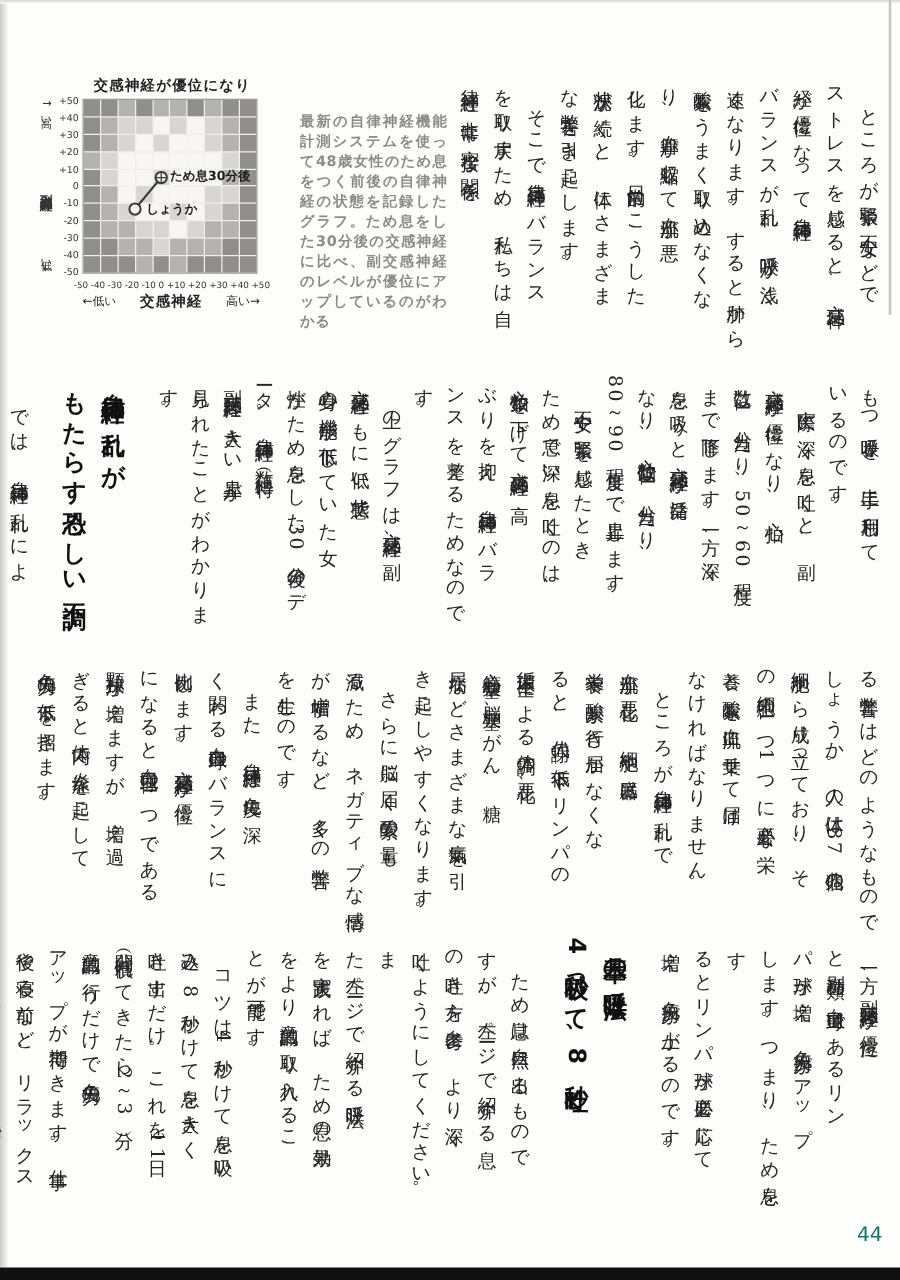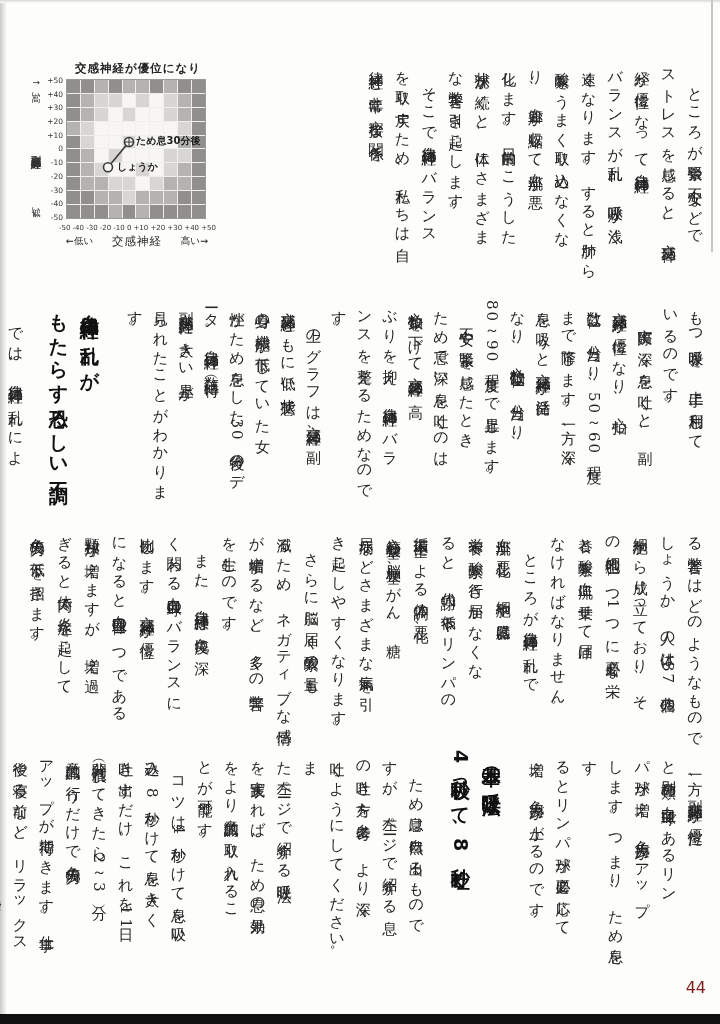--- a/index.html
+++ b/index.html
@@ -47,28 +47,28 @@
     grid-template-rows:repeat(10,1fr);width:140px;height:140px;gap:1px;
     background:#efefec;border:1px solid #9a9a96;box-sizing:border-box;}
   .overlay{position:absolute;left:0;top:0;width:140px;height:140px;}
   .pt-label{position:absolute;font-weight:bold;font-size:10px;color:#1c1c1c;white-space:nowrap;}
   .pt-label-after{left:70px;top:55px;text-align:center;}
   .pt-label-before{left:51px;top:81px;}
   .x-ticks{margin-left:31px;width:157px;display:flex;justify-content:space-between;
     font-size:7px;color:#333;margin-top:2px;}
   .x-words{margin-left:38px;width:142px;display:flex;justify-content:space-between;
     align-items:center;margin-top:2px;color:#222;}
-  .x-words .xlab{font-weight:normal;font-size:11.5px;letter-spacing:1px;}
+  .x-words .xlab{font-weight:bold;font-size:11.5px;letter-spacing:1px;}
   .x-words .xside{font-size:9.5px;}
   .caption{flex:1;margin-left:8px;margin-top:28px;font-weight:bold;font-size:11.5px;
     color:#8b8b89;line-height:16px;letter-spacing:0.5px;text-align:justify;}
 
   
   .footer{position:absolute;left:10px;top:977px;font-size:11px;letter-spacing:0.5px;color:#151515;margin-top:44px;}
-  .page-num{position:absolute;right:14px;top:978px;font-size:16px;color:#7f1d1d;}
+  .page-num{position:absolute;right:14px;top:978px;font-size:16px;color:#0f766e;}
 </style>
 </head>
 <body>
 
 <div class="edge-left"></div>
 <div class="edge-top"></div>
 <div class="edge-hairline"></div>
 
 <div class="graph-box">
   <div class="chart-flex">
@@ -219,20 +219,21 @@
           <span>+30</span>
           <span>+40</span>
           <span>+50</span>
         </div>
       <div class="x-words gothic">
         <span class="xside">←低い</span>
         <span class="xlab">交感神経</span>
         <span class="xside">高い→</span>
       </div>
     </div>
+    <div class="caption gothic">最新の自律神経機能計測システムを使って48歳女性のため息をつく前後の自律神経の状態を記録したグラフ。ため息をした30分後の交感神経に比べ、副交感神経のレベルが優位にアップしているのがわかる</div>
   </div>
 </div>
 
 <div class="band band-1">
   <div class="body">　ところが緊張や不安などで
 ストレスを感じると、交感神
 経が優位になって自律神経の
 バランスが乱れ、呼吸が浅く
 速くなります。すると肺から
 酸素をうまく取り込めなくな

